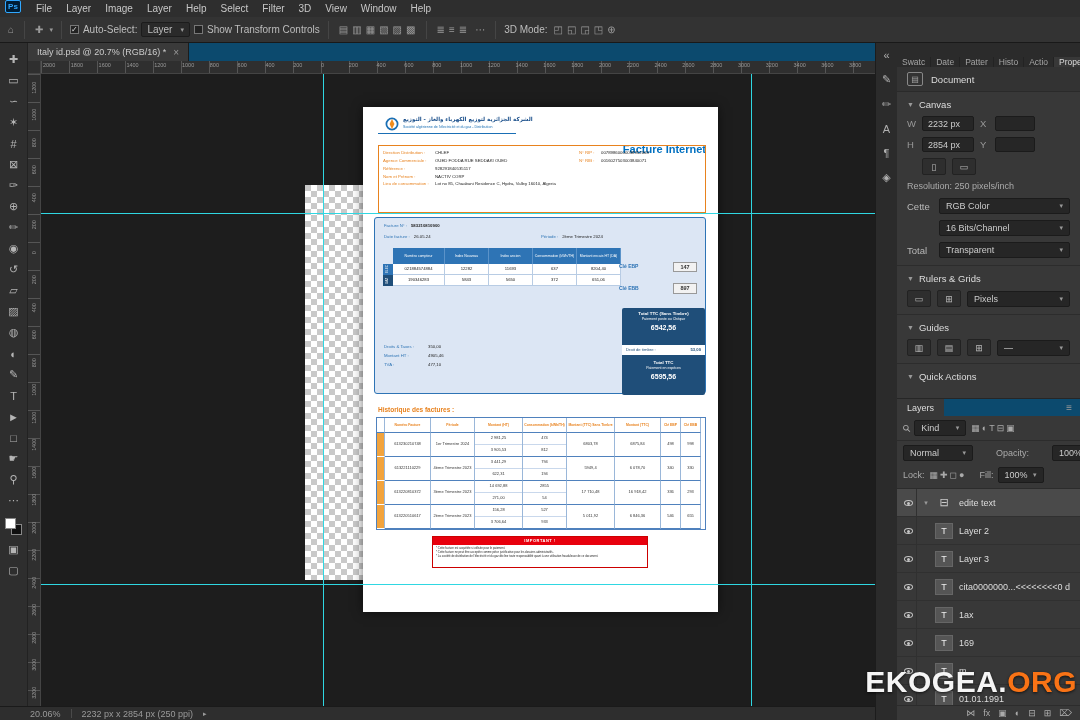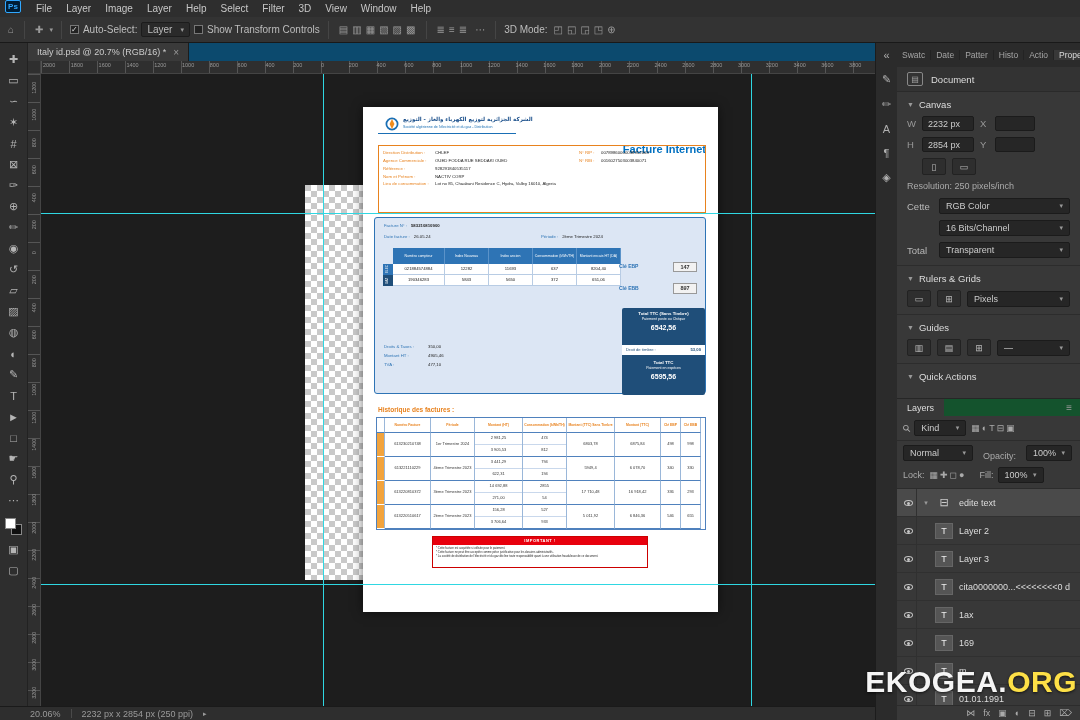--- a/index.html
+++ b/index.html
@@ -100,65 +100,65 @@
 .h-split div+div{border-top:1px solid #c9d8ec}
 .imp{position:absolute;left:69px;top:429px;width:216px;height:32px;border:1px solid #cc0000;background:#fff}
 .imp-head{background:#e8000d;height:8px;display:flex;align-items:center;justify-content:center;color:#fff;font-size:4px;font-weight:bold;letter-spacing:.5px}
 .imp-body{padding:1.5px 3px;font-size:2.8px;color:#222}
 .imp-body div{margin-bottom:1px}
 
 .panel-strip{left:875px;top:43px;width:22px;height:677px;background:#2b2b2b;border-left:1px solid #1c1c1c;display:flex;flex-direction:column;align-items:center;padding-top:6px;gap:12px;z-index:37;font-size:11px;color:#b0b0b0}
 
 .rightpanel{left:897px;top:43px;width:183px;height:677px;background:#383838;z-index:37;display:flex;flex-direction:column;font-size:10px}
 .ptabs-wrap{height:24px;background:#2b2b2b;display:flex;align-items:flex-end}
-.ptabs{height:17px;display:flex;font-size:8.5px;color:#a5a5a5;align-items:flex-start;width:100%}
+.ptabs{height:17px;display:flex;font-size:8.5px;color:#a5a5a5;align-items:flex-end;width:100%}
 .ptab{padding:0 5px;display:flex;align-items:center;border-right:1px solid #232323}
 .ptab.active{background:#383838;color:#ddd}
 .props{height:332px;overflow:hidden;padding:6px 10px;color:#b9b9b9;border-bottom:1px solid #262626;font-size:9.5px}
 .prop-row{display:flex;align-items:center;gap:6px;margin-bottom:6px}
 .doc-row{background:#333;margin:-6px -10px 6px;padding:5px 10px;display:flex;align-items:center;gap:8px;border-bottom:1px solid #2a2a2a;color:#ddd}
 .doc-ico{width:16px;height:14px;border:1px solid #888;border-radius:2px;display:flex;align-items:center;justify-content:center;font-size:8px;color:#aaa}
 .field{background:#262626;border:1px solid #1b1b1b;border-radius:2px;padding:1px 5px;color:#ccc;min-width:52px;height:15px;display:flex;align-items:center;font-size:9px}
 .field.empty{min-width:40px;color:#666}
 .axis{width:9px;color:#999}
 .drop{background:#262626;border:1px solid #1b1b1b;border-radius:2px;padding:1px 6px;display:flex;justify-content:space-between;align-items:center;flex:1;height:16px;font-size:9px;color:#ccc}
 .drop.small{flex:0 0 52px}
 .sec{display:flex;align-items:center;gap:5px;color:#ddd;margin:7px 0 6px;font-size:9.5px}
 .chev{font-size:7px;color:#999}
 .ibtn{width:24px;height:17px;background:#2e2e2e;border:1px solid #222;border-radius:2px;display:flex;align-items:center;justify-content:center;color:#bbb;font-size:9px}
 .divline{height:1px;background:#2c2c2c;margin:7px -10px}
 .res-row{font-size:9px;color:#aaa;margin:4px 0 7px}
 
 .layers{flex:1;display:flex;flex-direction:column;min-height:0}
-.ltab-row{height:17px;background:#14532d;display:flex;justify-content:space-between}
+.ltab-row{height:17px;background:#0c4a6e;display:flex;justify-content:space-between}
 .ltab{background:#383838;padding:0 10px;display:flex;align-items:center;color:#ddd;font-size:9px}
 .lmenu{padding:0 8px;display:flex;align-items:center;color:#999}
 .lfilter{display:flex;align-items:center;gap:4px;padding:4px 6px;border-bottom:1px solid #2c2c2c}
 .search-ico{transform:rotate(-45deg);font-size:10px;color:#aaa}
 .ficon{color:#aaa;font-size:9px;padding:0 1px}
-.lblend{display:flex;align-items:flex-end;gap:10px;padding:4px 6px;font-size:9px;color:#aaa}
+.lblend{display:flex;align-items:center;gap:23px;padding:4px 6px;font-size:9px;color:#aaa}
 .llock{display:flex;align-items:center;gap:4px;padding:2px 6px 5px;border-bottom:1px solid #2c2c2c;font-size:9px;color:#aaa}
 .llist{flex:1;overflow:hidden}
 .layer-row{height:28px;display:flex;align-items:center;gap:6px;border-bottom:1px solid #303030;padding:0 4px}
 .layer-row.selected{background:#4a4a4a}
 .eyebox{width:16px;align-self:stretch;border-right:1px solid #303030;display:flex;align-items:center;justify-content:center}
 .eye{width:9px;height:6px;border:1px solid #c5c5c5;border-radius:50%;position:relative}
 .eye:after{content:"";position:absolute;left:2px;top:1px;width:3px;height:3px;background:#c5c5c5;border-radius:50%}
 .lprefix{font-size:7px;color:#999;width:6px;text-align:center}
 .lthumb{width:18px;height:16px;background:#555;color:#eee;font-size:9px;display:flex;align-items:center;justify-content:center;border:1px solid #666;flex:0 0 18px}
 .lthumb.folder{background:none;border:none;font-size:11px;color:#ccc}
 .lname{font-size:9px;color:#ddd;white-space:nowrap;overflow:hidden;text-overflow:ellipsis}
 .lbottom{height:15px;border-top:1px solid #2c2c2c;display:flex;align-items:center;justify-content:flex-end;gap:8px;padding:0 8px;color:#aaa;font-size:9px}
 
 .statusbar{left:0;top:706px;width:875px;height:14px;background:#2e2e2e;border-top:1px solid #1a1a1a;display:flex;align-items:center;font-size:9px;color:#9a9a9a;gap:10px;padding-left:30px;z-index:40}
 .status-sep{width:1px;height:9px;background:#4a4a4a}
 
 .watermark{right:3px;bottom:21px;z-index:60;font-size:30px;font-weight:bold;letter-spacing:.5px;text-shadow:0 1px 3px rgba(0,0,0,.7);pointer-events:none}
 .wm-a{color:#f5f5f5}
-.wm-b{color:#fde047}
+.wm-b{color:#f97316}
 </style>
 </head>
 <body>
 
 <div class="abs menubar">
   <div class="ps-badge">Ps</div>
   <div class="menus">
 
   <div class="menu-item">File</div>
       <div class="menu-item">Layer</div>

